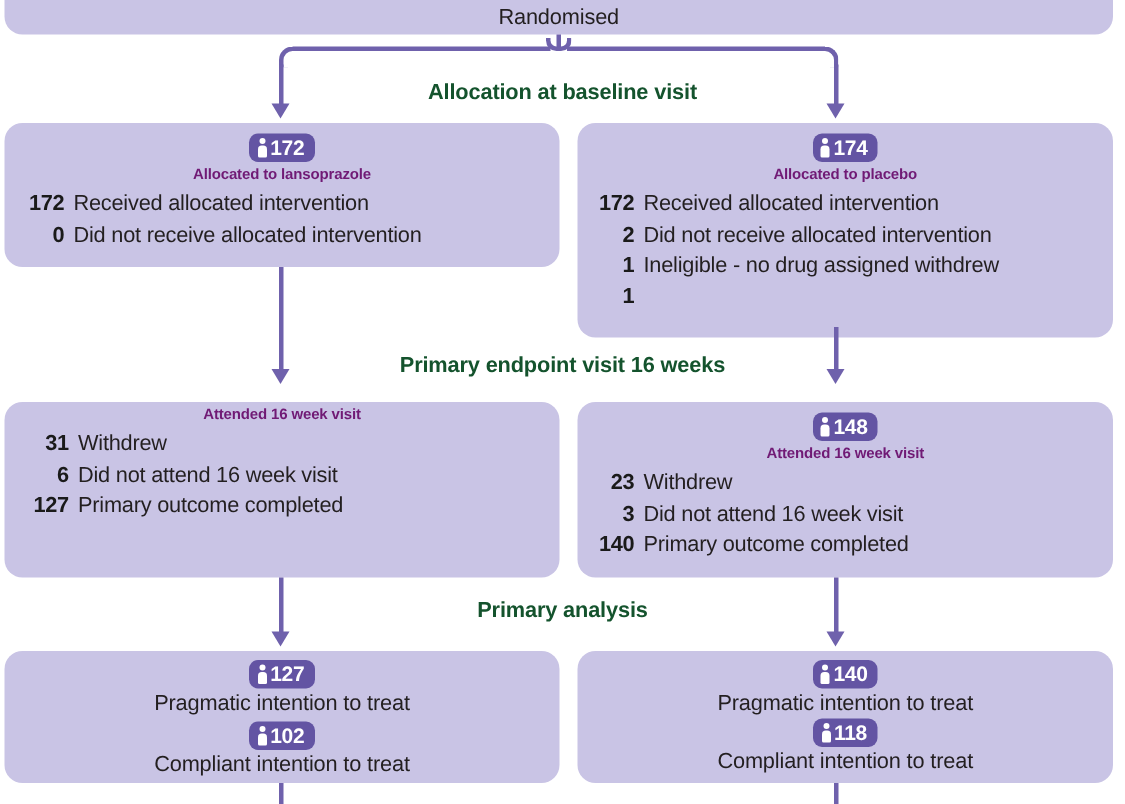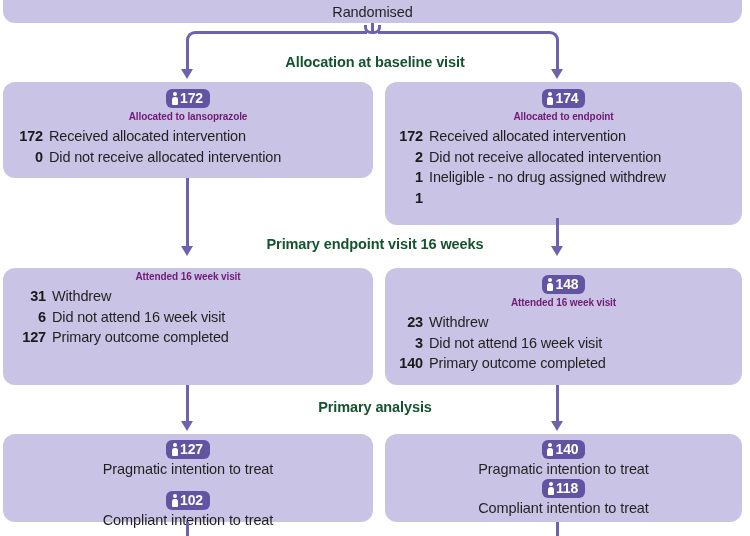--- a/index.html
+++ b/index.html
@@ -220,21 +220,21 @@
     </div>
   </div>
 
   <div class="node-box" style="left:385px; top:82px; width:357px; height:143px;">
     <div class="badge-row" style="margin-top:7px;">
       <span class="badge">
         <span class="person-icon"></span>
         <span>174</span>
       </span>
     </div>
-    <div class="box-title">Allocated to endpoint</div>
+    <div class="box-title">Allocated to placebo</div>
     <div class="item-list" style="padding-left:8px;">
       <div class="item-row">
         <span class="item-num" style="width:30px;">172</span>
         <span class="item-text">Received allocated intervention</span>
       </div>
       <div class="item-row">
         <span class="item-num" style="width:30px;">2</span>
         <span class="item-text">Did not receive allocated intervention</span>
       </div>
       <div class="item-row indent" style="padding-left:14px;">
@@ -306,21 +306,21 @@
   <div class="stage-label" style="top:399px;">Primary analysis</div>
 
   <div class="node-box" style="left:3px; top:434px; width:370px; height:88px;">
     <div class="badge-row" style="margin-top:6px;">
       <span class="badge">
         <span class="person-icon"></span>
         <span>127</span>
       </span>
     </div>
     <div class="box-plain" style="margin-top:2px;">Pragmatic intention to treat</div>
-    <div class="badge-row" style="margin-top:14px;">
+    <div class="badge-row" style="margin-top:4px;">
       <span class="badge">
         <span class="person-icon"></span>
         <span>102</span>
       </span>
     </div>
     <div class="box-plain" style="margin-top:2px;">Compliant intention to treat</div>
   </div>
 
   <div class="node-box" style="left:385px; top:434px; width:357px; height:88px;">
     <div class="badge-row" style="margin-top:6px;">

